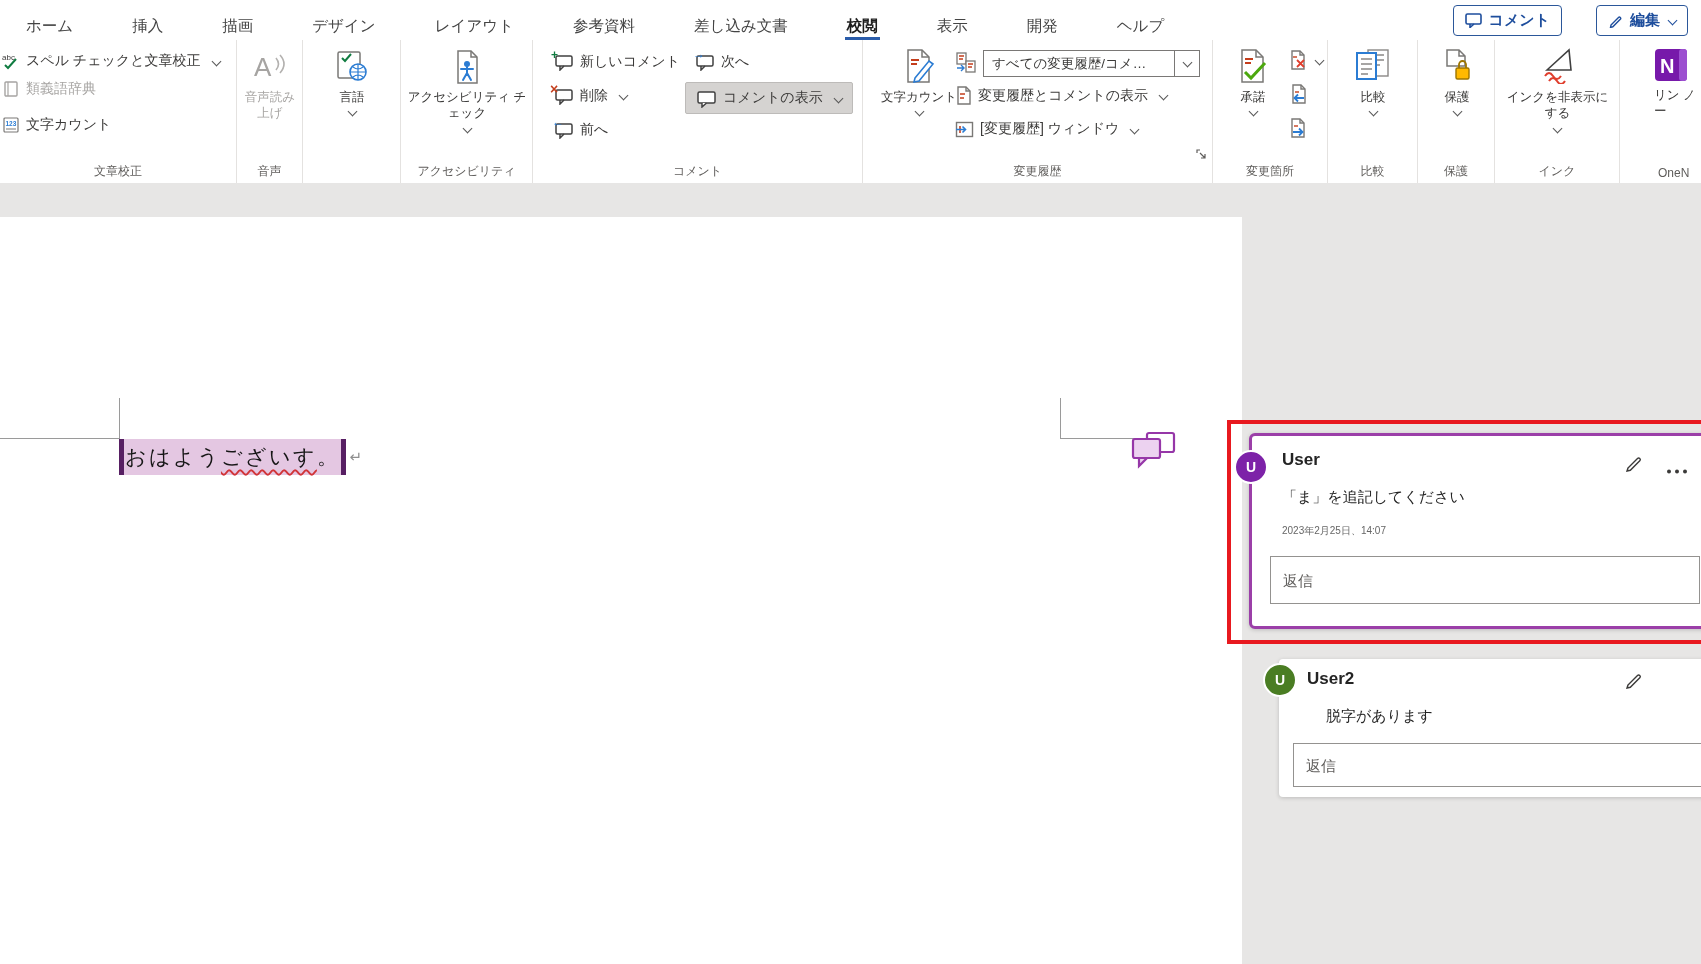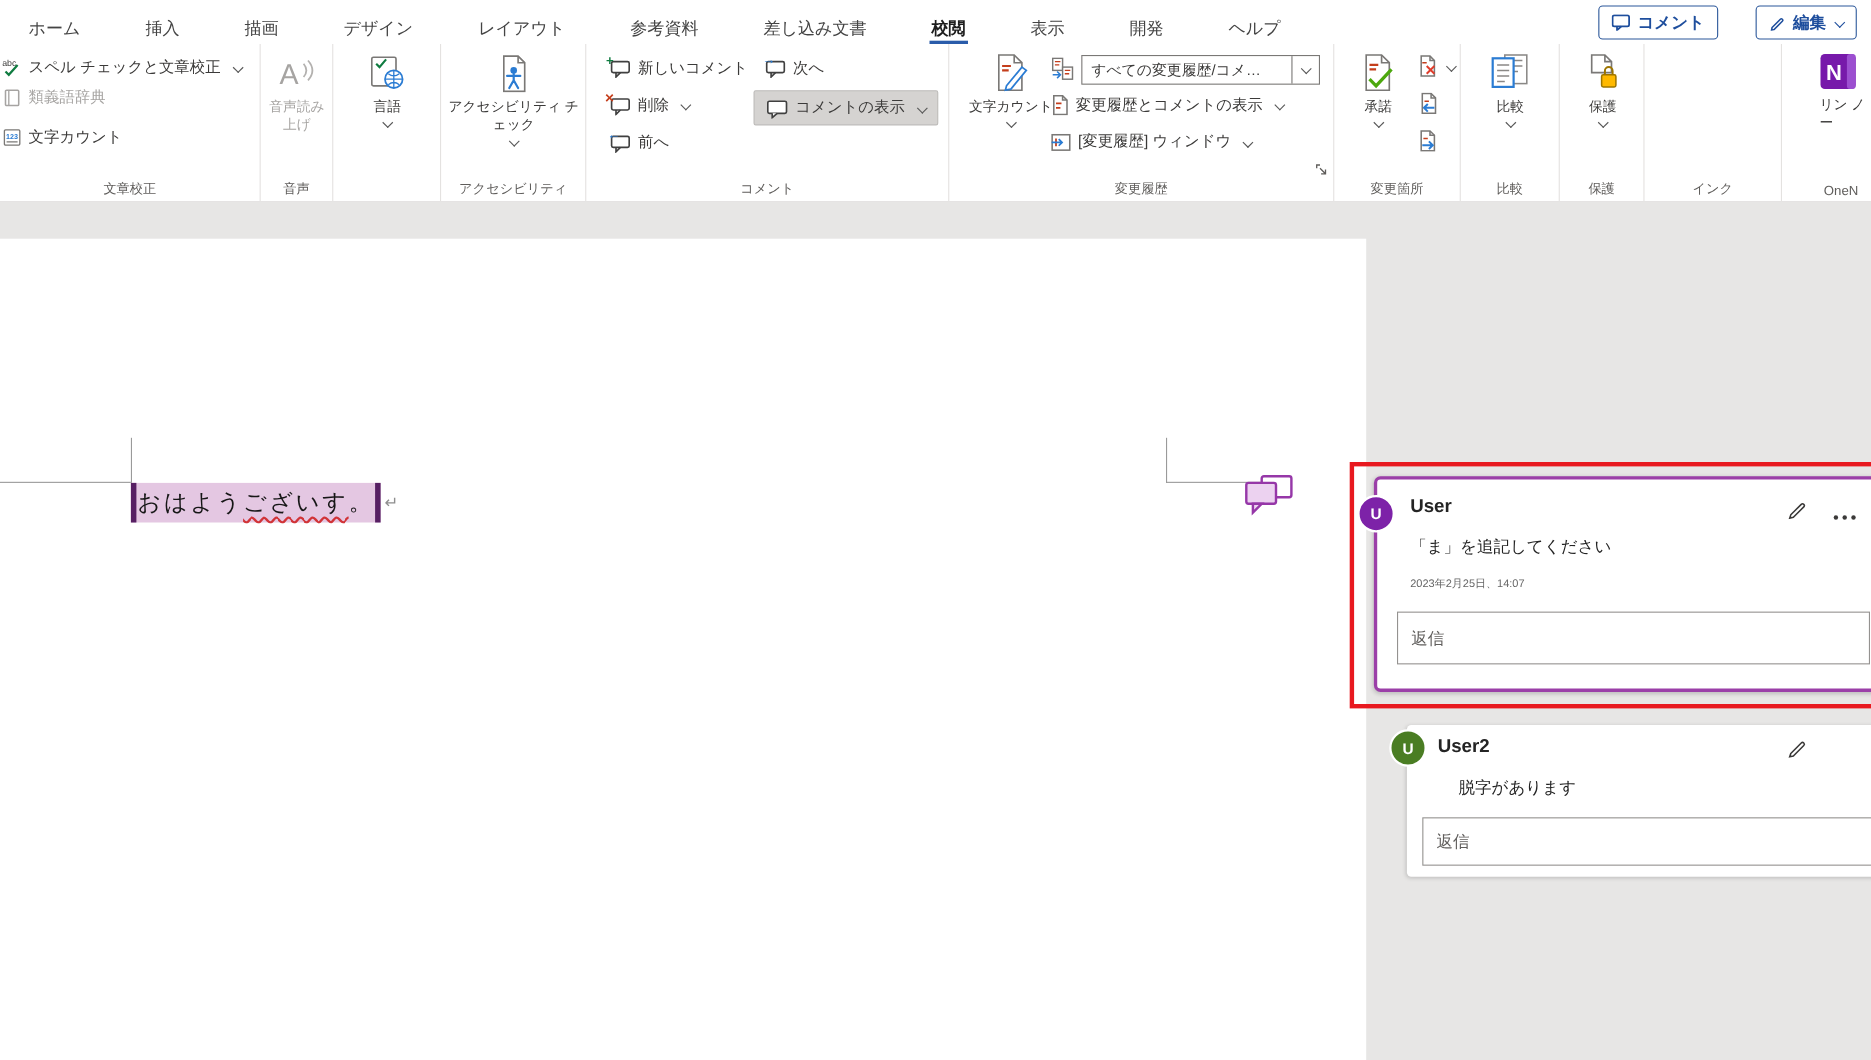--- a/index.html
+++ b/index.html
@@ -372,20 +372,30 @@
               <path d="M20 20 v-3.5 a3.5 3.5 0 0 1 7 0 V20" fill="none" stroke="#9d7500" stroke-width="1.8"></path>
             </svg>
         </span>
         <span class="blbl">保護</span>
         <span class="chvc"></span>
       </div>
       <div class="glabel">保護</div>
     </div>
 
     <div class="rgroup" style="width:125px;">
+      <div class="bigbtn" style="left:10px;top:8px;width:105px;">
+        <span class="ic">
+          <svg width="38" height="36" viewBox="0 0 38 36">
+              <path d="M8 22 L30 2 L32 22 Z" fill="#fff" stroke="#404040" stroke-width="1.6"></path>
+              <path d="M6 28 q4-6 8 0 t8 0 M10 33 q4-6 8 0 t8 0" fill="none" stroke="#e03e2d" stroke-width="2"></path>
+            </svg>
+        </span>
+        <span class="blbl">インクを非表示にする</span>
+        <span class="chvc"></span>
+      </div>
       <div class="glabel">インク</div>
     </div>
 
     <div class="rgroup" style="width:81px;">
       <div class="bigbtn" style="left:34px;top:8px;width:46px;align-items:flex-start;text-align:left;">
         <span class="ic">
           <svg width="34" height="34" viewBox="0 0 34 34">
               <rect x="1" y="1" width="32" height="32" rx="4" fill="#7719aa"></rect>
               <rect x="25" y="1" width="8" height="32" rx="3" fill="#9c4fd0"></rect>
               <text x="6" y="25" font-size="20" font-weight="bold" fill="#fff" font-family="sans-serif">N</text>

